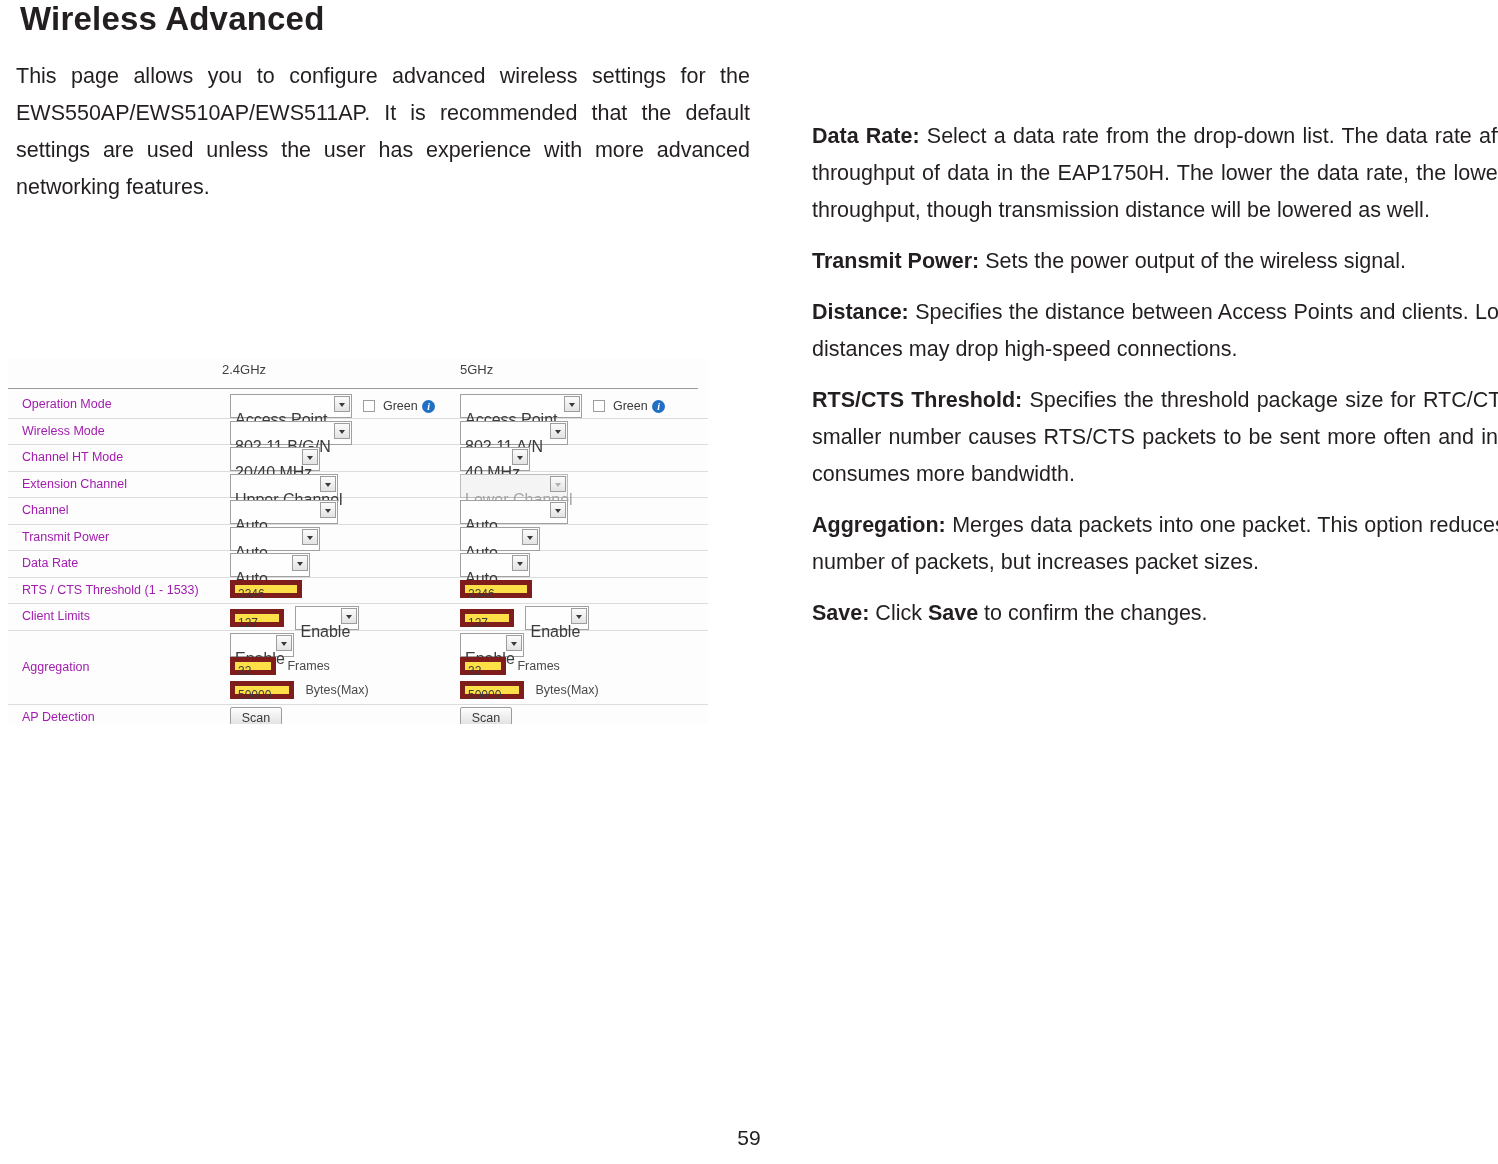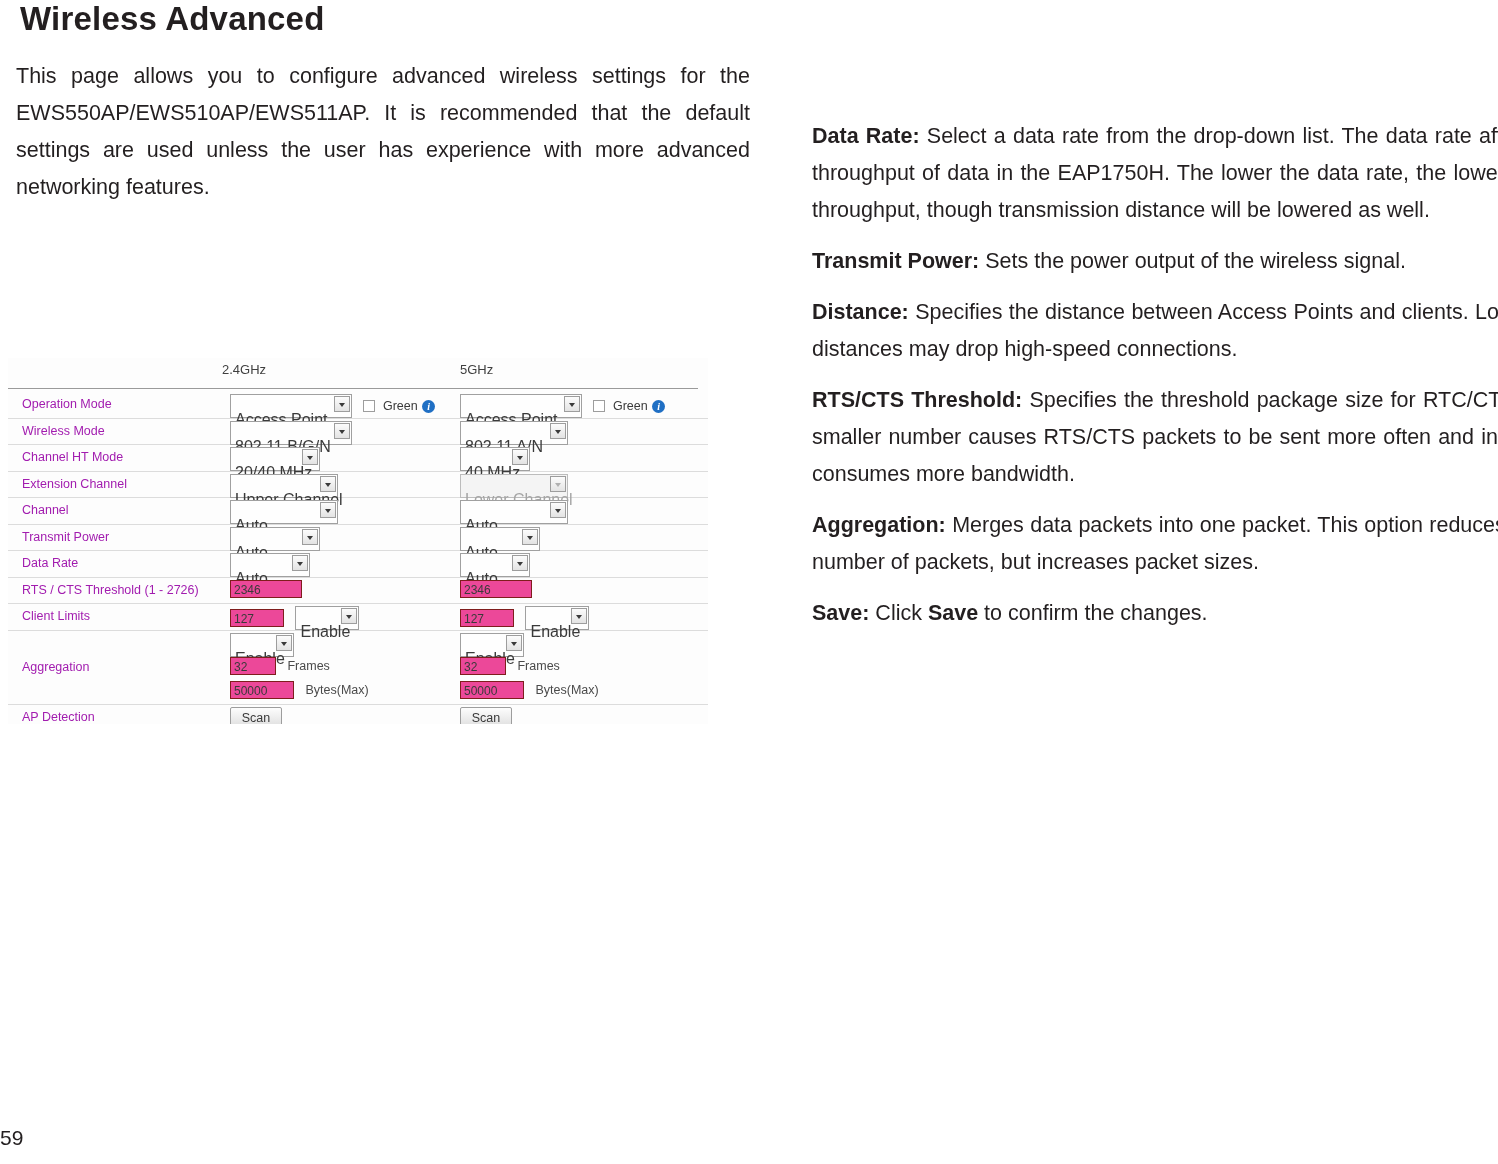--- a/index.html
+++ b/index.html
@@ -168,22 +168,22 @@
   .sel.disabled .arrowbox:after { border-top-color: #b0b0b0; }
   .sel.w120 { width: 122px; }
   .sel.w106 { width: 108px; }
   .sel.w88 { width: 90px; }
   .sel.w78 { width: 80px; }
   .sel.w68 { width: 70px; }
   .sel.w62 { width: 64px; }
   .txt {
     display: inline-block;
     height: 18px;
-    border: 1px solid #7f1d1d;
-    background: #ec4899;
+    border: 5px solid #7f1d1d;
+    background: #fde047;
     font-size: 12px;
     color: #3a3a3a;
     line-height: 18px;
     padding: 0 3px;
     vertical-align: middle;
     box-sizing: border-box;
     white-space: nowrap;
   }
   .txt.w62 { width: 64px; }
   .txt.w52 { width: 54px; }
@@ -243,21 +243,21 @@
   }
   .stack-line {
     position: relative;
     height: 24px;
   }
   .page-number {
     position: absolute;
     left: 0;
     right: 0;
     bottom: 14px;
-    text-align: left;
+    text-align: center;
     font-size: 21px;
     color: #231f20;
   }
 </style>
 </head>
 <body>
 
 <div class="page">
 
   <div class="page-title">Wireless Advanced</div>
@@ -387,21 +387,21 @@
         </div>
         <div class="cell5">
           <span class="sel w68">
             <span>Auto</span>
             <span class="arrowbox"></span>
           </span>
         </div>
       </div>
 
       <div class="fig-row">
-        <div class="fig-label">RTS / CTS Threshold (1 - 2726)</div>
+        <div class="fig-label">RTS / CTS Threshold (1 - 1533)</div>
         <div class="cell24">
           <span class="txt w70">2346</span>
         </div>
         <div class="cell5">
           <span class="txt w70">2346</span>
         </div>
       </div>
 
       <div class="fig-row">
         <div class="fig-label">Client Limits</div>

